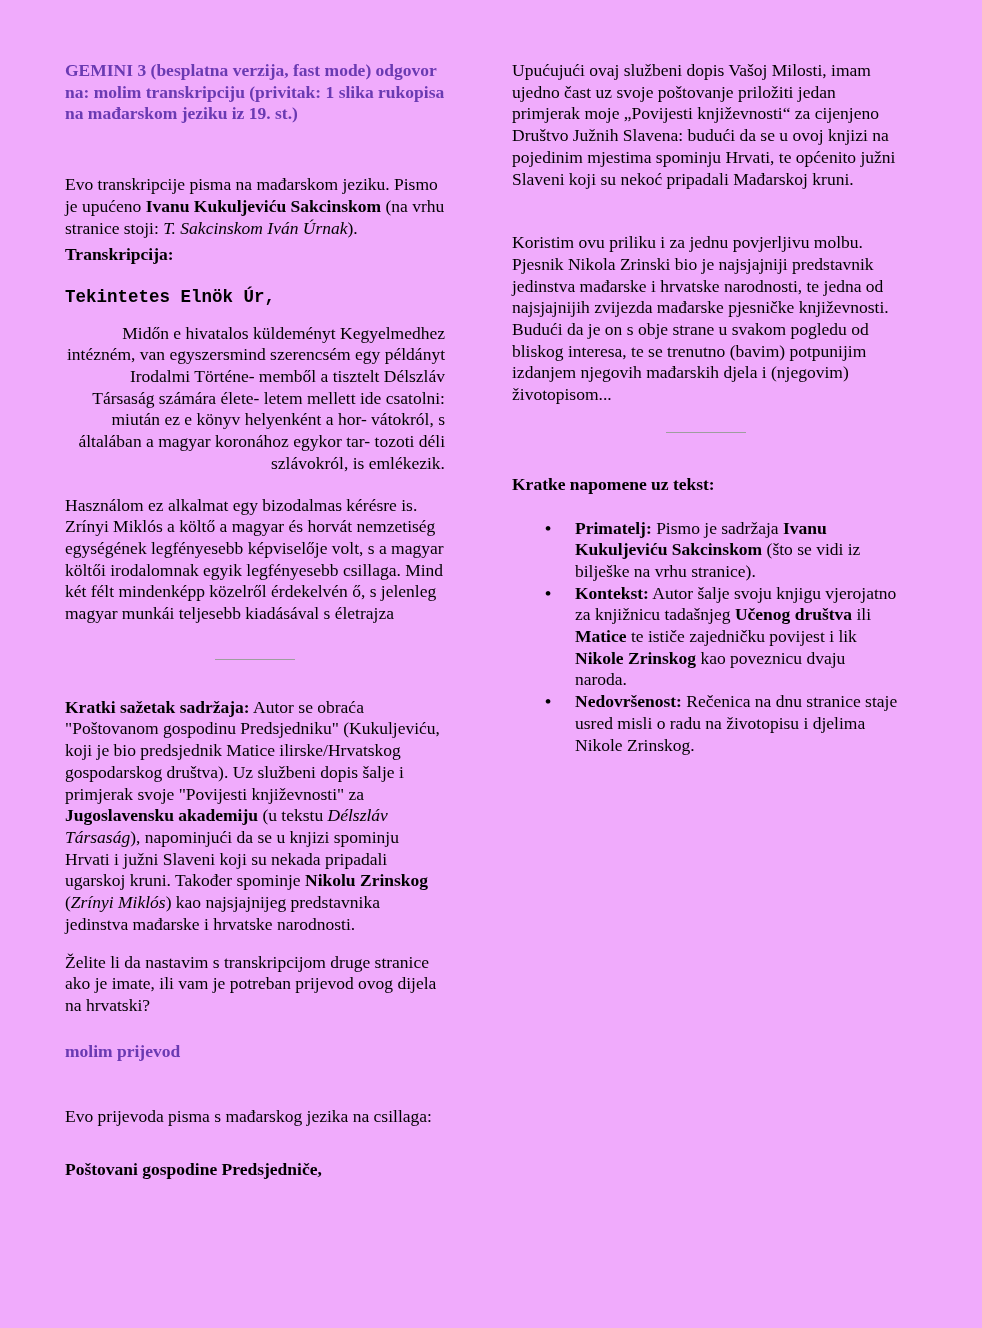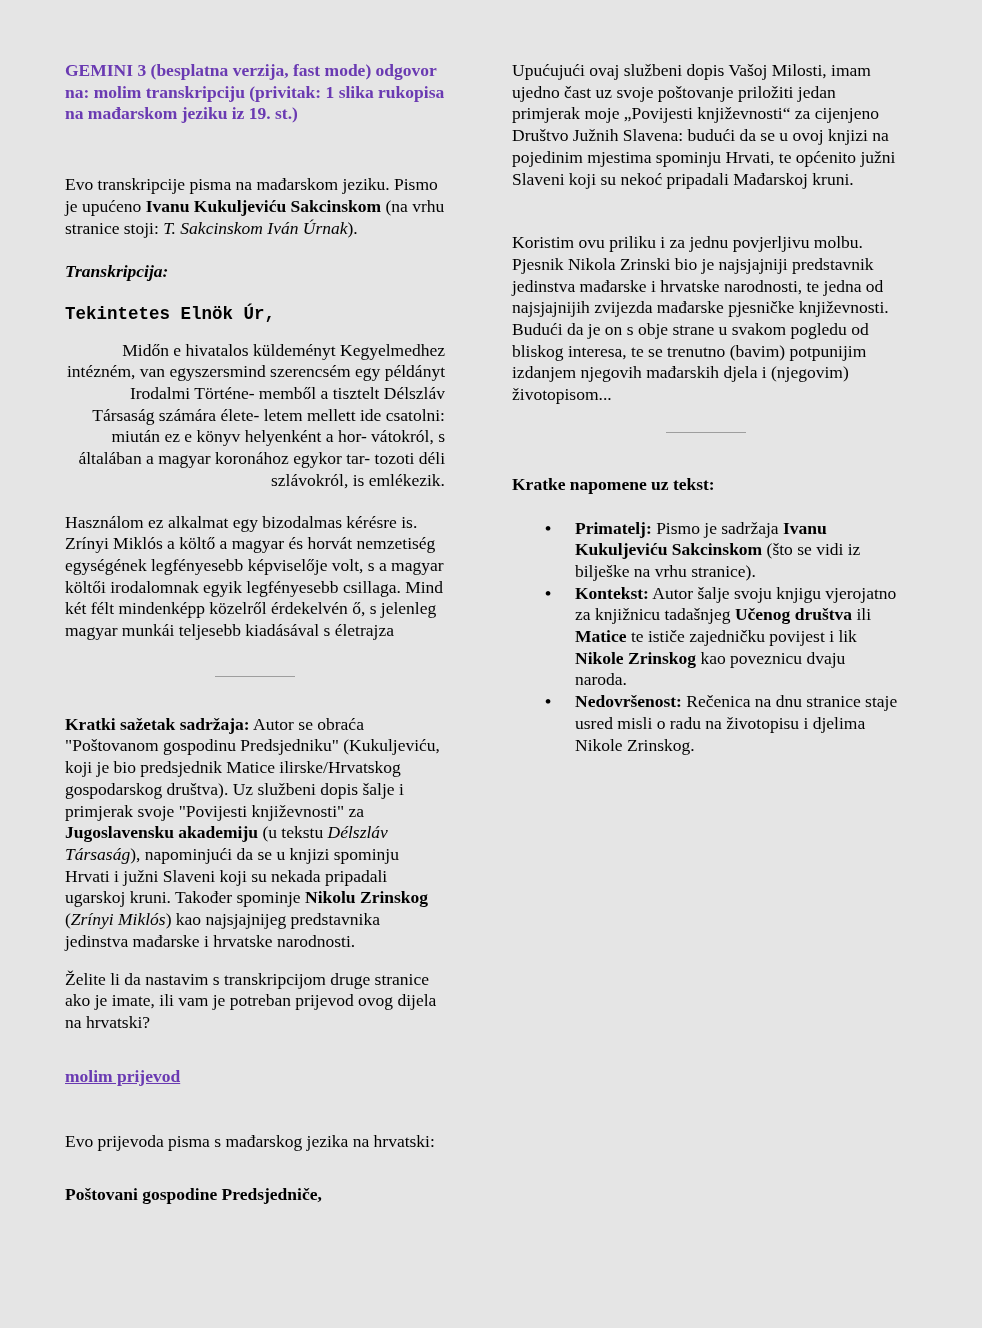--- a/index.html
+++ b/index.html
@@ -1,38 +1,38 @@
 <!DOCTYPE html>
 <html><head>
 <meta charset="utf-8">
 <style>
   html,body{margin:0;padding:0;background:#ffffff;}
   .page{
     position:relative;
     width:982px;height:1328px;
-    background:#e5e5e5;
+    background:#f0abfc;
     font-family:"Liberation Serif","DejaVu Serif",serif;
     font-size:17.5px;line-height:21.7px;color:#000000;
     overflow:hidden;
   }
   .col{position:absolute;top:60px;}
   .col-left{left:65px;width:380px;}
   .col-right{left:512px;width:388px;}
   p{margin:0;padding:0;}
   .purple{color:#6a3ab2;font-weight:bold;}
   .divider{width:80px;border:0;border-top:1px solid #9e9e9e;height:0;}
   .div-left{margin:34px auto 37px auto;}
   .div-right{margin:26px auto 41px auto;}
   .m-intro{margin-top:49px;}
-  .m-trans{margin-top:22px;font-style:italic;}
+  .m-trans{margin-top:5px;}
   .m-tek{margin-top:20px;}
   .m-hu1{margin-top:14px;text-align:right;}
   .m-hu2{margin-top:20px;}
   .m-question{margin-top:16px;}
-  .m-molim{margin-top:32px;text-decoration:underline;}
+  .m-molim{margin-top:24px;}
   .m-evo{margin-top:44px;}
   .m-post{margin-top:31px;}
   .m-r2{margin-top:42px;}
   .notes-list{list-style:none;margin:22px 0 0 0;padding:0;}
   .notes-list li{position:relative;padding-left:63px;}
   .notes-list li::before{
     content:"\2022";
     position:absolute;left:33px;top:0;
     font-weight:bold;
   }
@@ -46,21 +46,21 @@
     <p class="purple"><span style="font-weight: bold;">GEMINI 3 (besplatna verzija, fast mode) odgovor na: molim transkripciju (privitak: 1 slika rukopisa na mađarskom jeziku iz 19. st.)</span></p>
     <p class="m-intro"><span>Evo transkripcije pisma na mađarskom jeziku. Pismo je upućeno </span><span style="font-weight: bold;">Ivanu Kukuljeviću Sakcinskom</span><span> (na vrhu stranice stoji: </span><span style="font-style: italic;">T. Sakcinskom Iván Úrnak</span><span>).</span></p>
     <p class="m-trans"><span style="font-weight: bold;">Transkripcija:</span></p>
     <p class="m-tek"><span style="font-weight: bold; font-family: Liberation Mono, monospace;">Tekintetes Elnök Úr,</span></p>
     <p class="m-hu1"><span>Midőn e hivatalos küldeményt Kegyelmedhez intézném, van egyszersmind szerencsém egy példányt Irodalmi Történe- memből a tisztelt Délszláv Társaság számára élete- letem mellett ide csatolni: miután ez e könyv helyenként a hor- vátokról, s általában a magyar koronához egykor tar- tozoti déli szlávokról, is emlékezik.</span></p>
     <p class="m-hu2"><span>Használom ez alkalmat egy bizodalmas kérésre is. Zrínyi Miklós a költő a magyar és horvát nemzetiség egységének legfényesebb képviselője volt, s a magyar költői irodalomnak egyik legfényesebb csillaga. Mind két félt mindenképp közelről érdekelvén ő, s jelenleg magyar munkái teljesebb kiadásával s életrajza</span></p>
     <hr class="divider div-left">
     <p><span style="font-weight: bold;">Kratki sažetak sadržaja:</span><span> Autor se obraća "Poštovanom gospodinu Predsjedniku" (Kukuljeviću, koji je bio predsjednik Matice ilirske/Hrvatskog gospodarskog društva). Uz službeni dopis šalje i primjerak svoje "Povijesti književnosti" za </span><span style="font-weight: bold;">Jugoslavensku akademiju</span><span> (u tekstu </span><span style="font-style: italic;">Délszláv Társaság</span><span>), napominjući da se u knjizi spominju Hrvati i južni Slaveni koji su nekada pripadali ugarskoj kruni. Također spominje </span><span style="font-weight: bold;">Nikolu Zrinskog</span><span> (</span><span style="font-style: italic;">Zrínyi Miklós</span><span>) kao najsjajnijeg predstavnika jedinstva mađarske i hrvatske narodnosti.</span></p>
     <p class="m-question"><span>Želite li da nastavim s transkripcijom druge stranice ako je imate, ili vam je potreban prijevod ovog dijela na hrvatski?</span></p>
     <p class="purple m-molim"><span style="font-weight: bold;">molim prijevod</span></p>
-    <p class="m-evo"><span>Evo prijevoda pisma s mađarskog jezika na hrvatski:</span></p>
+    <p class="m-evo"><span>Evo prijevoda pisma s mađarskog jezika na csillaga:</span></p>
     <p class="m-post"><span style="font-weight: bold;">Poštovani gospodine Predsjedniče,</span></p>
   </div>
 
   <div class="col col-right">
     <p><span>Upućujući ovaj službeni dopis Vašoj Milosti, imam ujedno čast uz svoje poštovanje priložiti jedan primjerak moje „Povijesti književnosti“ za cijenjeno Društvo Južnih Slavena: budući da se u ovoj knjizi na pojedinim mjestima spominju Hrvati, te općenito južni Slaveni koji su nekoć pripadali Mađarskoj kruni.</span></p>
     <p class="m-r2"><span>Koristim ovu priliku i za jednu povjerljivu molbu. Pjesnik Nikola Zrinski bio je najsjajniji predstavnik jedinstva mađarske i hrvatske narodnosti, te jedna od najsjajnijih zvijezda mađarske pjesničke književnosti. Budući da je on s obje strane u svakom pogledu od bliskog interesa, te se trenutno (bavim) potpunijim izdanjem njegovih mađarskih djela i (njegovim) životopisom...</span></p>
     <hr class="divider div-right">
     <p><span style="font-weight: bold;">Kratke napomene uz tekst:</span></p>
     <ul class="notes-list">
       <li><span style="font-weight: bold;">Primatelj:</span><span> Pismo je sadržaja </span><span style="font-weight: bold;">Ivanu Kukuljeviću Sakcinskom</span><span> (što se vidi iz bilješke na vrhu stranice).</span></li>

